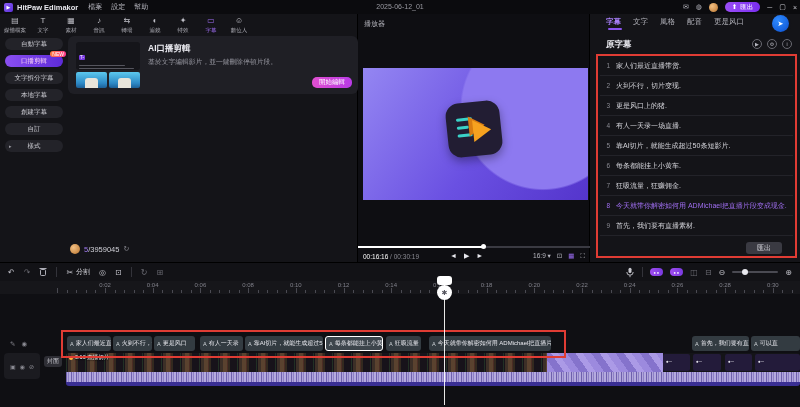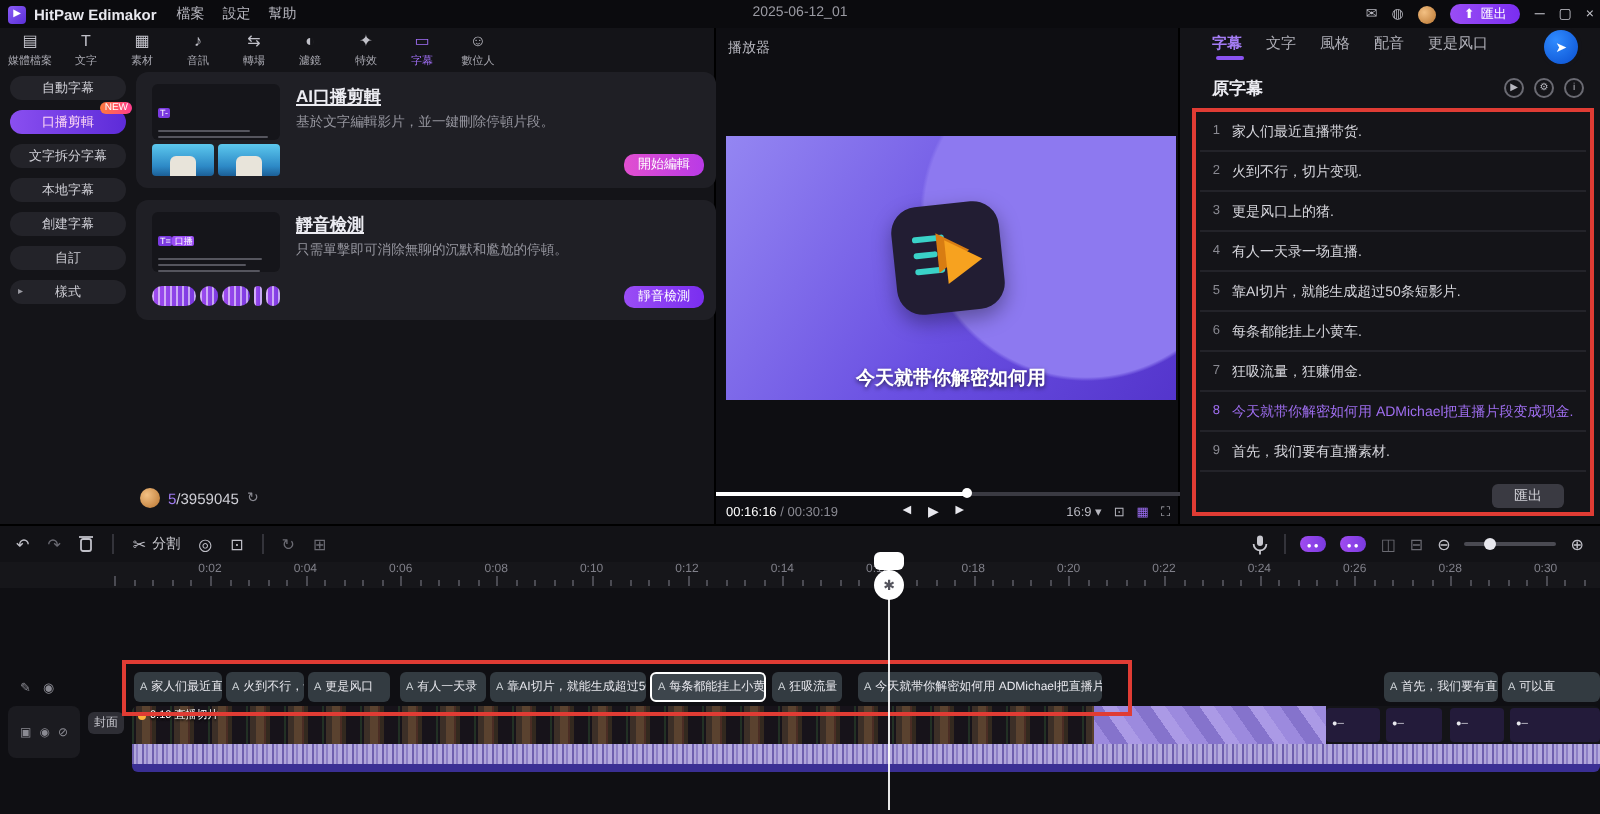--- a/index.html
+++ b/index.html
@@ -31,21 +31,21 @@
   #left-nav{left:5px;top:24px;width:58px;display:flex;flex-direction:column;gap:5px;}
   .nav-pill{position:relative;height:12px;border-radius:6px;background:#232329;color:#cfcfd6;font-size:6.5px;display:flex;align-items:center;justify-content:center;}
   .nav-pill.active{background:linear-gradient(90deg,#8a4ff0,#5d2bd8);color:#ffd9f4;}
   .nav-pill .badge{position:absolute;right:-3px;top:-4px;font-size:5px;color:#fff;background:linear-gradient(90deg,#ff7a3c,#ff3c8e);border-radius:3px;padding:0 2px;line-height:6px;}
   .nav-pill .arrow{position:absolute;left:4px;font-size:5px;color:#9a9aa2;}
   
   .card{position:absolute;left:68px;width:290px;background:#1f1f25;border-radius:6px;}
   .card .thumbbox{position:absolute;left:8px;top:6px;width:64px;background:#15151a;border-radius:3px;overflow:hidden;padding:3px;}
   .tline{height:1px;background:#55555e;margin:2px 0;border-radius:1px;}
   .tmark{display:inline-block;background:#7a3ae0;color:#fff;font-size:4.5px;border-radius:1px;padding:0 1px;line-height:5px;}
-  .card .title{position:absolute;left:80px;top:7px;font-size:8.5px;font-weight:bold;color:#ececf2;text-decoration:underline;}
+  .card .title{position:absolute;left:80px;top:7px;font-size:8.5px;font-weight:bold;color:#ececf2;}
   .card .desc{position:absolute;left:80px;top:21px;width:200px;font-size:6.8px;color:#95959e;line-height:1.35;}
   .card .cbtn{position:absolute;right:6px;bottom:6px;height:11px;padding:0 7px;border-radius:5px;color:#fff;font-size:6.5px;display:flex;align-items:center;}
   .btn-pink{background:linear-gradient(90deg,#e14fd0,#b93ae6);}
   .btn-purple{background:linear-gradient(90deg,#9a4df5,#7a2ef0);}
   .vthumbs{position:absolute;left:8px;bottom:6px;width:64px;display:flex;gap:2px;}
   .vthumb{flex:1;height:16px;border-radius:2px;background:linear-gradient(180deg,#5cc8ee 0%,#2d89c6 70%,#1c5f96 100%);position:relative;overflow:hidden;}
   .vthumb::after{content:"";position:absolute;left:30%;top:35%;width:40%;height:65%;background:#e8e4da;border-radius:3px 3px 0 0;}
   .wave-pills{position:absolute;left:8px;bottom:7px;width:64px;display:flex;gap:2px;align-items:center;}
   .wpill{height:10px;border-radius:5px;background:linear-gradient(90deg,#a04cf0,#7a3ae0);background-image:repeating-linear-gradient(90deg,rgba(255,255,255,.55) 0 1px,transparent 1px 3px),linear-gradient(90deg,#a04cf0,#7a3ae0);}
   
@@ -231,57 +231,39 @@
       </div>
       <div class="vthumbs">
           <div class="vthumb"></div>
           <div class="vthumb"></div>
         </div>
       <div class="title">AI口播剪輯</div>
       <div class="desc">基於文字編輯影片，並一鍵刪除停頓片段。</div>
       <div class="cbtn btn-pink">開始編輯</div>
     </div>
 
-    <div class="card" style="top:86px;height:60px;">
-      <div class="thumbbox" style="height:30px;">
-        <span class="tmark">T=</span><span class="tmark" style="background:#9a4df5;">口播</span>
-        <div class="tline" style="width:90%;"></div><div class="tline" style="width:75%;"></div>
-        <div class="tline" style="width:88%;"></div>
-      </div>
-      <div class="wave-pills">
-        <div class="wpill" style="width:24px;"></div>
-          <div class="wpill" style="width:9px;"></div>
-        <div class="wpill" style="width:15px;"></div>
-          <div class="wpill" style="width:5px;"></div>
-          <div class="wpill" style="width:7px;"></div>
-      </div>
-      <div class="title">靜音檢測</div>
-      <div class="desc">只需單擊即可消除無聊的沉默和尷尬的停頓。</div>
-      <div class="cbtn btn-purple">靜音檢測</div>
-    </div>
 
     <div id="credits" class="abs">
       <span id="credit-avatar"></span>
       <span class="num"><span class="used">5</span><span>/3959045</span></span>
       <span class="refresh">↻</span>
     </div>
   </div>
 
   <div id="preview-panel" class="abs">
     <div id="player-label" class="abs">播放器</div>
     <div id="video" class="abs">
       <div id="vlogo">
         <div class="l1"></div>
           <div class="l2"></div>
           <div class="l3"></div>
         <div class="tri-back"></div>
           <div class="tri"></div>
       </div>
       <div id="v-subtitle">
-        <div>今天就带你解密如何用</div>
       </div>
     </div>
     <div id="progress" class="abs">
       <div class="fill"></div>
         <div class="knob"></div>
     </div>
     <div id="pv-controls" class="abs">
       <span id="pv-time"><span class="cur">00:16:16</span><span> / </span><span>00:30:19</span></span>
       <span id="pv-center">
         <span>◄</span>

